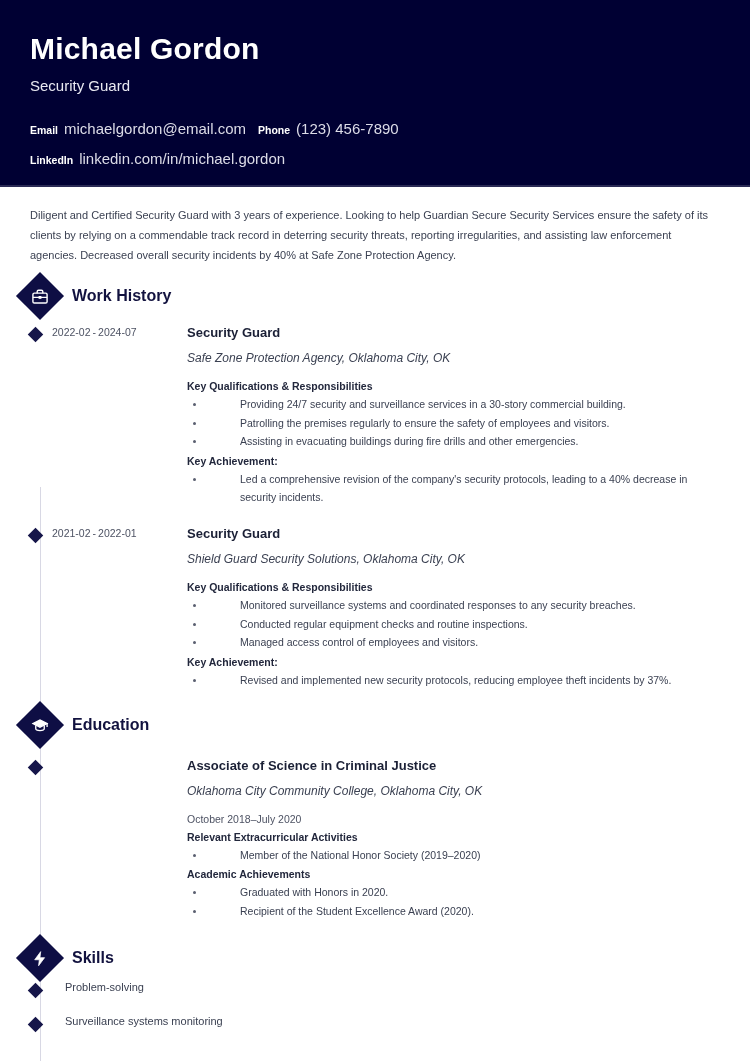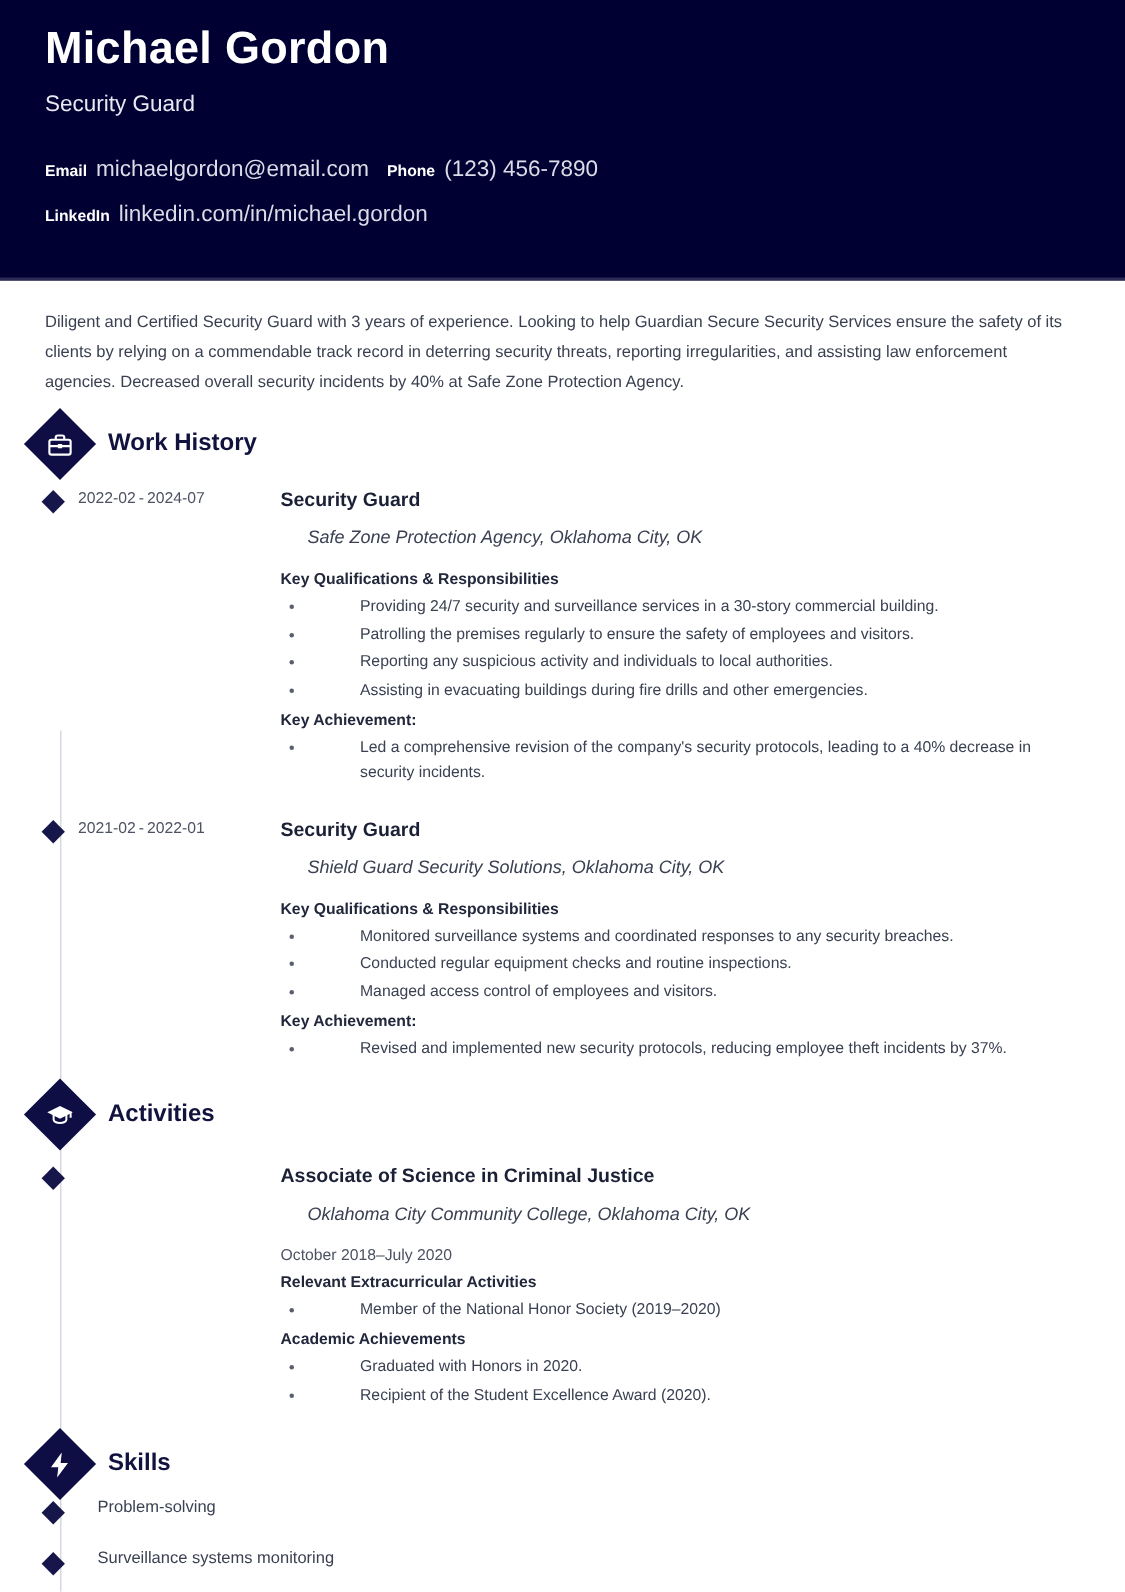--- a/index.html
+++ b/index.html
@@ -9,21 +9,21 @@
     height: 1061px;
     background: #ffffff;
     font-family: "Liberation Sans", sans-serif;
     color: #33394a;
     overflow: hidden;
   }
 
   
   .header {
     background: #000033;
-    padding: 16px 30px 26px 30px;
+    padding: 32px 30px 26px 30px;
     height: 187px;
     border-bottom: 2px solid #2a2a55;
   }
   .name {
     color: #ffffff;
     font-size: 30px;
     font-weight: bold;
     letter-spacing: 0.2px;
     margin: 0 0 10px 0;
     line-height: 1.15;
@@ -146,21 +146,21 @@
   .entry-title {
     font-size: 13px;
     font-weight: bold;
     color: #1b2036;
     margin: 0 0 11px 0;
   }
   .entry-org {
     font-size: 12px;
     font-style: italic;
     color: #3b4152;
-    margin: 0 0 15px 18px;
+    margin: 0 0 15px 0;
   }
   .entry-date-plain {
     font-size: 10.5px;
     color: #4d5263;
     margin: 0 0 6px 0;
   }
   .sub-head {
     font-size: 10.5px;
     font-weight: bold;
     color: #22273c;
@@ -258,21 +258,20 @@
       <div class="entry-dates">
         <span>2022-02</span><span class="dash">-</span><span>2024-07</span>
       </div>
       <div class="entry-main">
         <div class="entry-title">Security Guard</div>
         <div class="entry-org">Safe Zone Protection Agency, Oklahoma City, OK</div>
         <div class="sub-head">Key Qualifications &amp; Responsibilities</div>
         <ul class="bullets">
           <li>Providing 24/7 security and surveillance services in a 30-story commercial building.</li>
           <li>Patrolling the premises regularly to ensure the safety of employees and visitors.</li>
-          <li>Reporting any suspicious activity and individuals to local authorities.</li>
           <li>Assisting in evacuating buildings during fire drills and other emergencies.</li>
         </ul>
         <div class="sub-head">Key Achievement:</div>
         <ul class="bullets">
           <li>Led a comprehensive revision of the company's security protocols, leading to a 40% decrease in security incidents.</li>
         </ul>
       </div>
     </div>
 
     <div class="entry" style="margin-top:16px;">
@@ -301,21 +300,21 @@
 
   <div class="section" style="margin-top:14px;">
     <div class="section-head">
       <div class="diamond">
         <svg width="17" height="17" viewBox="0 0 24 24" fill="none" stroke="#ffffff" stroke-width="1.9">
           <path d="M2 9l10-5 10 5-10 5L2 9z" fill="#ffffff" stroke="#ffffff"></path>
           <path d="M6 11.5V16c0 1.5 2.7 3 6 3s6-1.5 6-3v-4.5"></path>
           <path d="M22 9v5"></path>
         </svg>
       </div>
-      <div class="section-title">Activities</div>
+      <div class="section-title">Education</div>
     </div>
 
     <div class="entry" style="margin-top:16px;">
       <div class="entry-dot-col">
         <div class="dot"></div>
       </div>
       <div class="entry-dates"></div>
       <div class="entry-main">
         <div class="entry-title">Associate of Science in Criminal Justice</div>
         <div class="entry-org">Oklahoma City Community College, Oklahoma City, OK</div>

